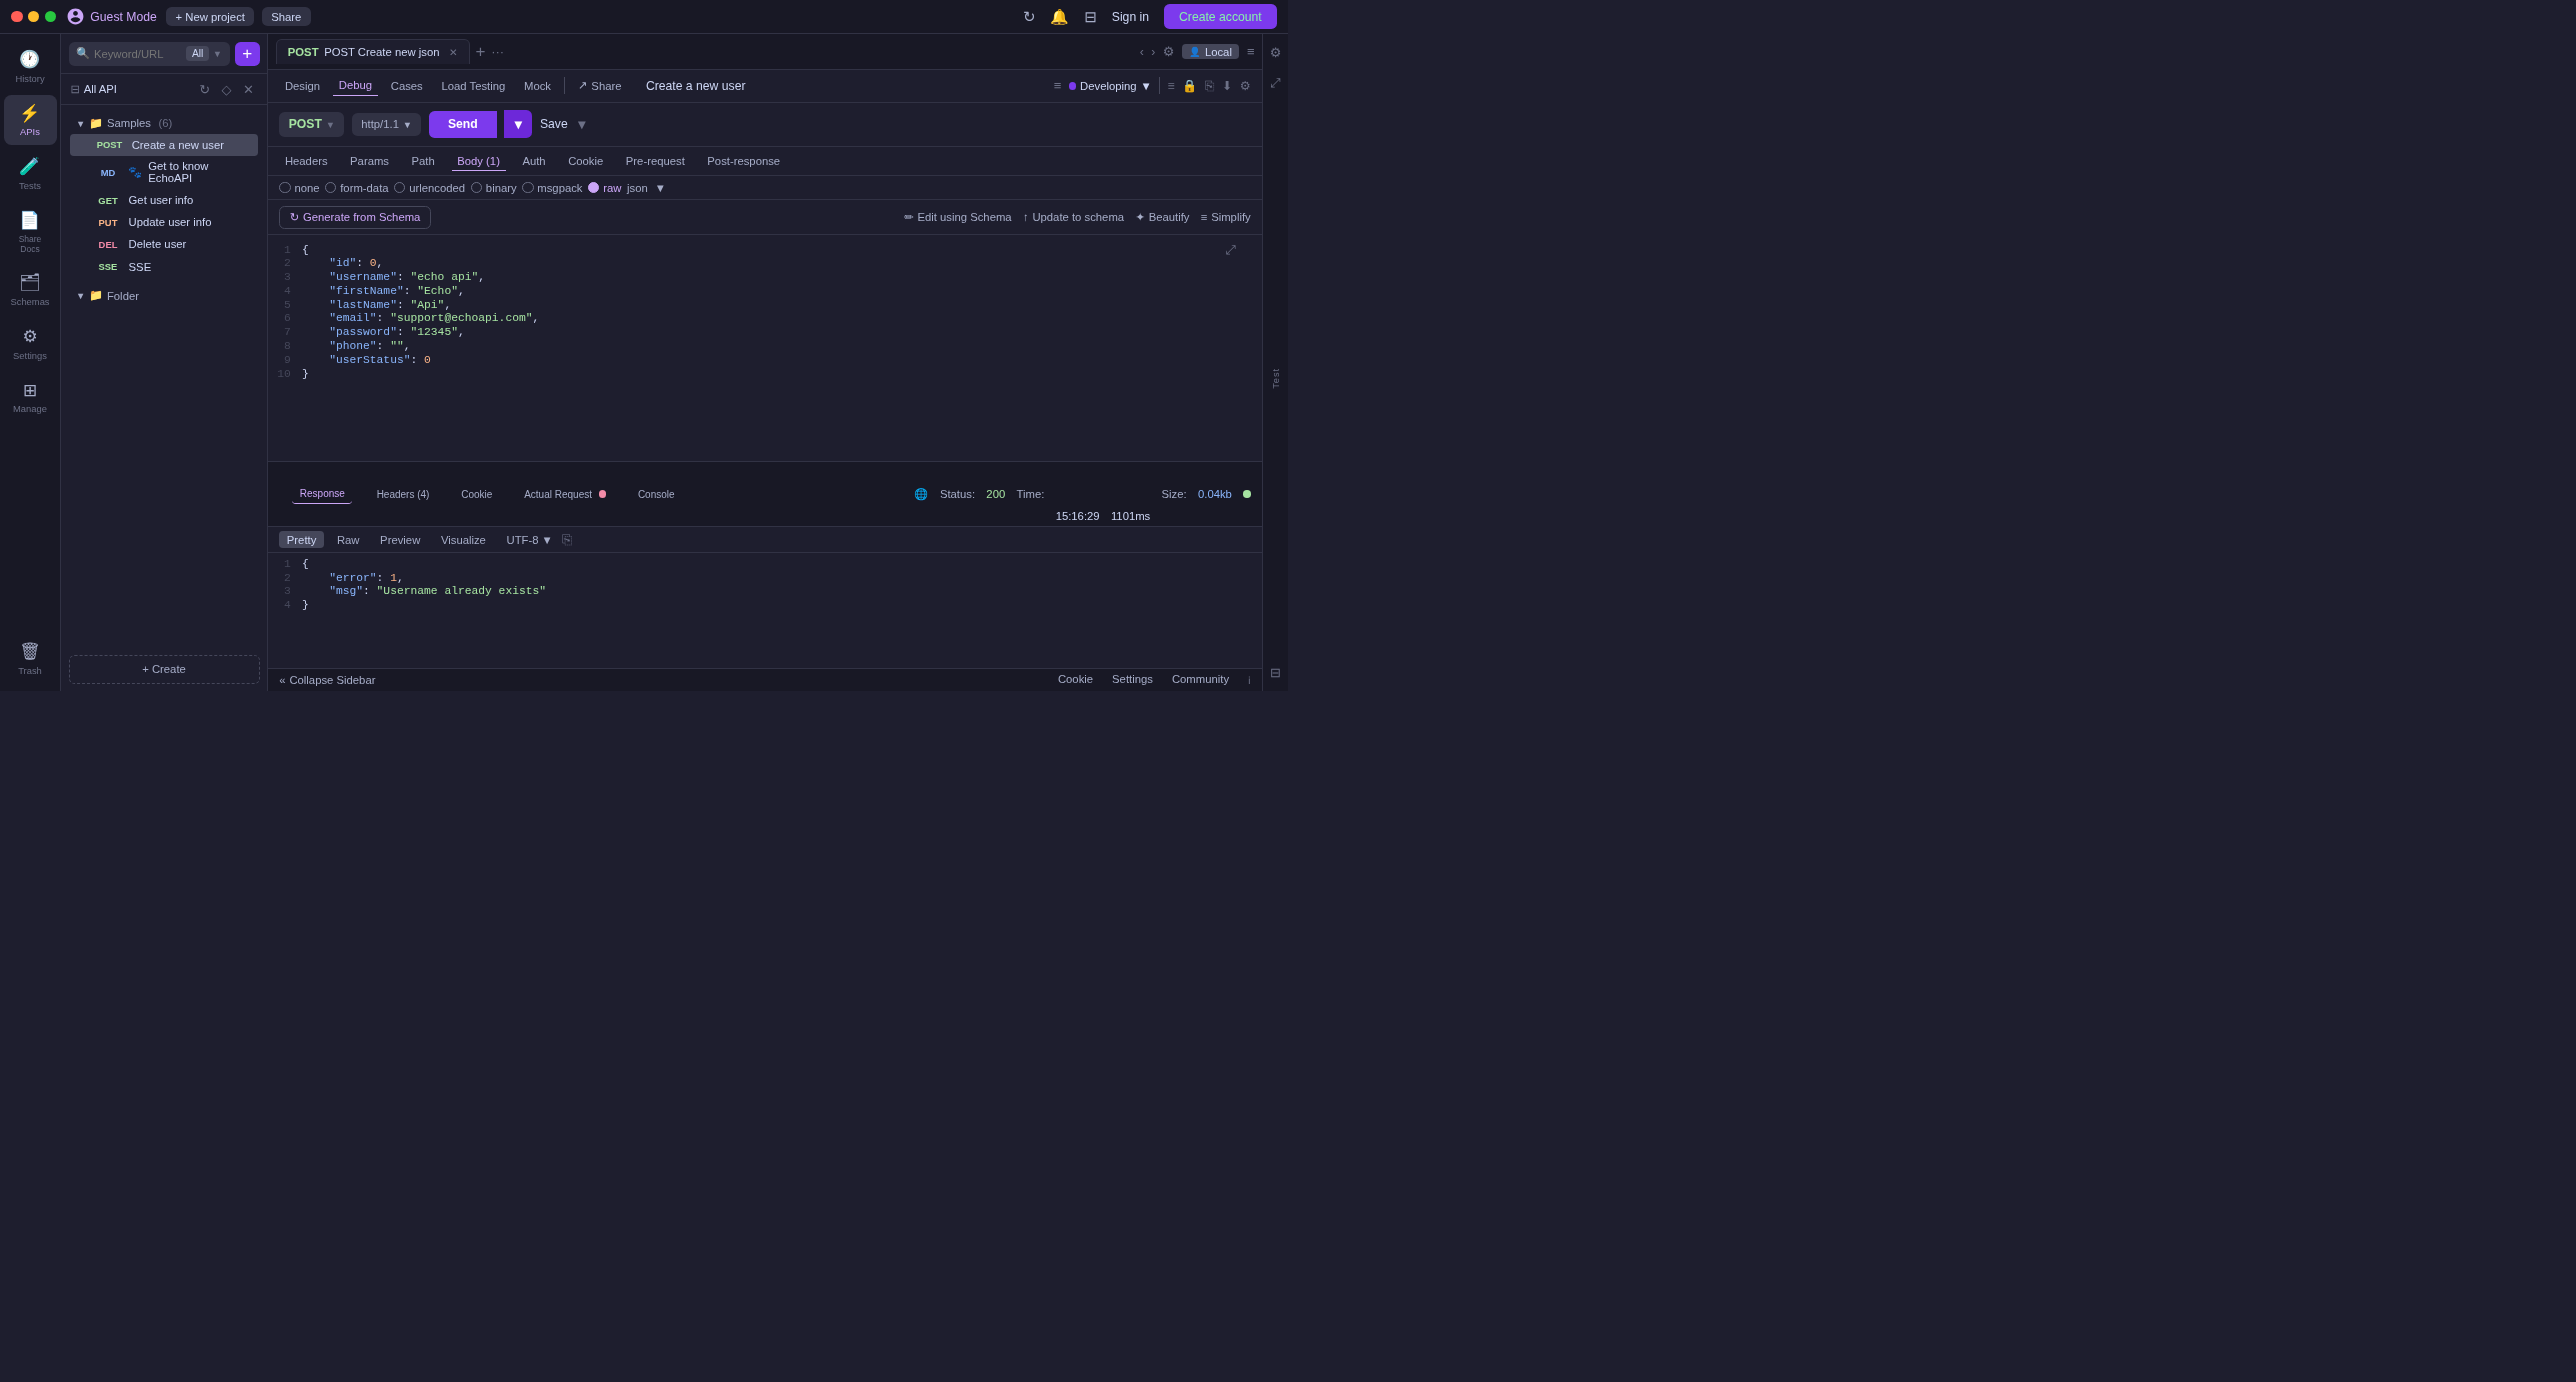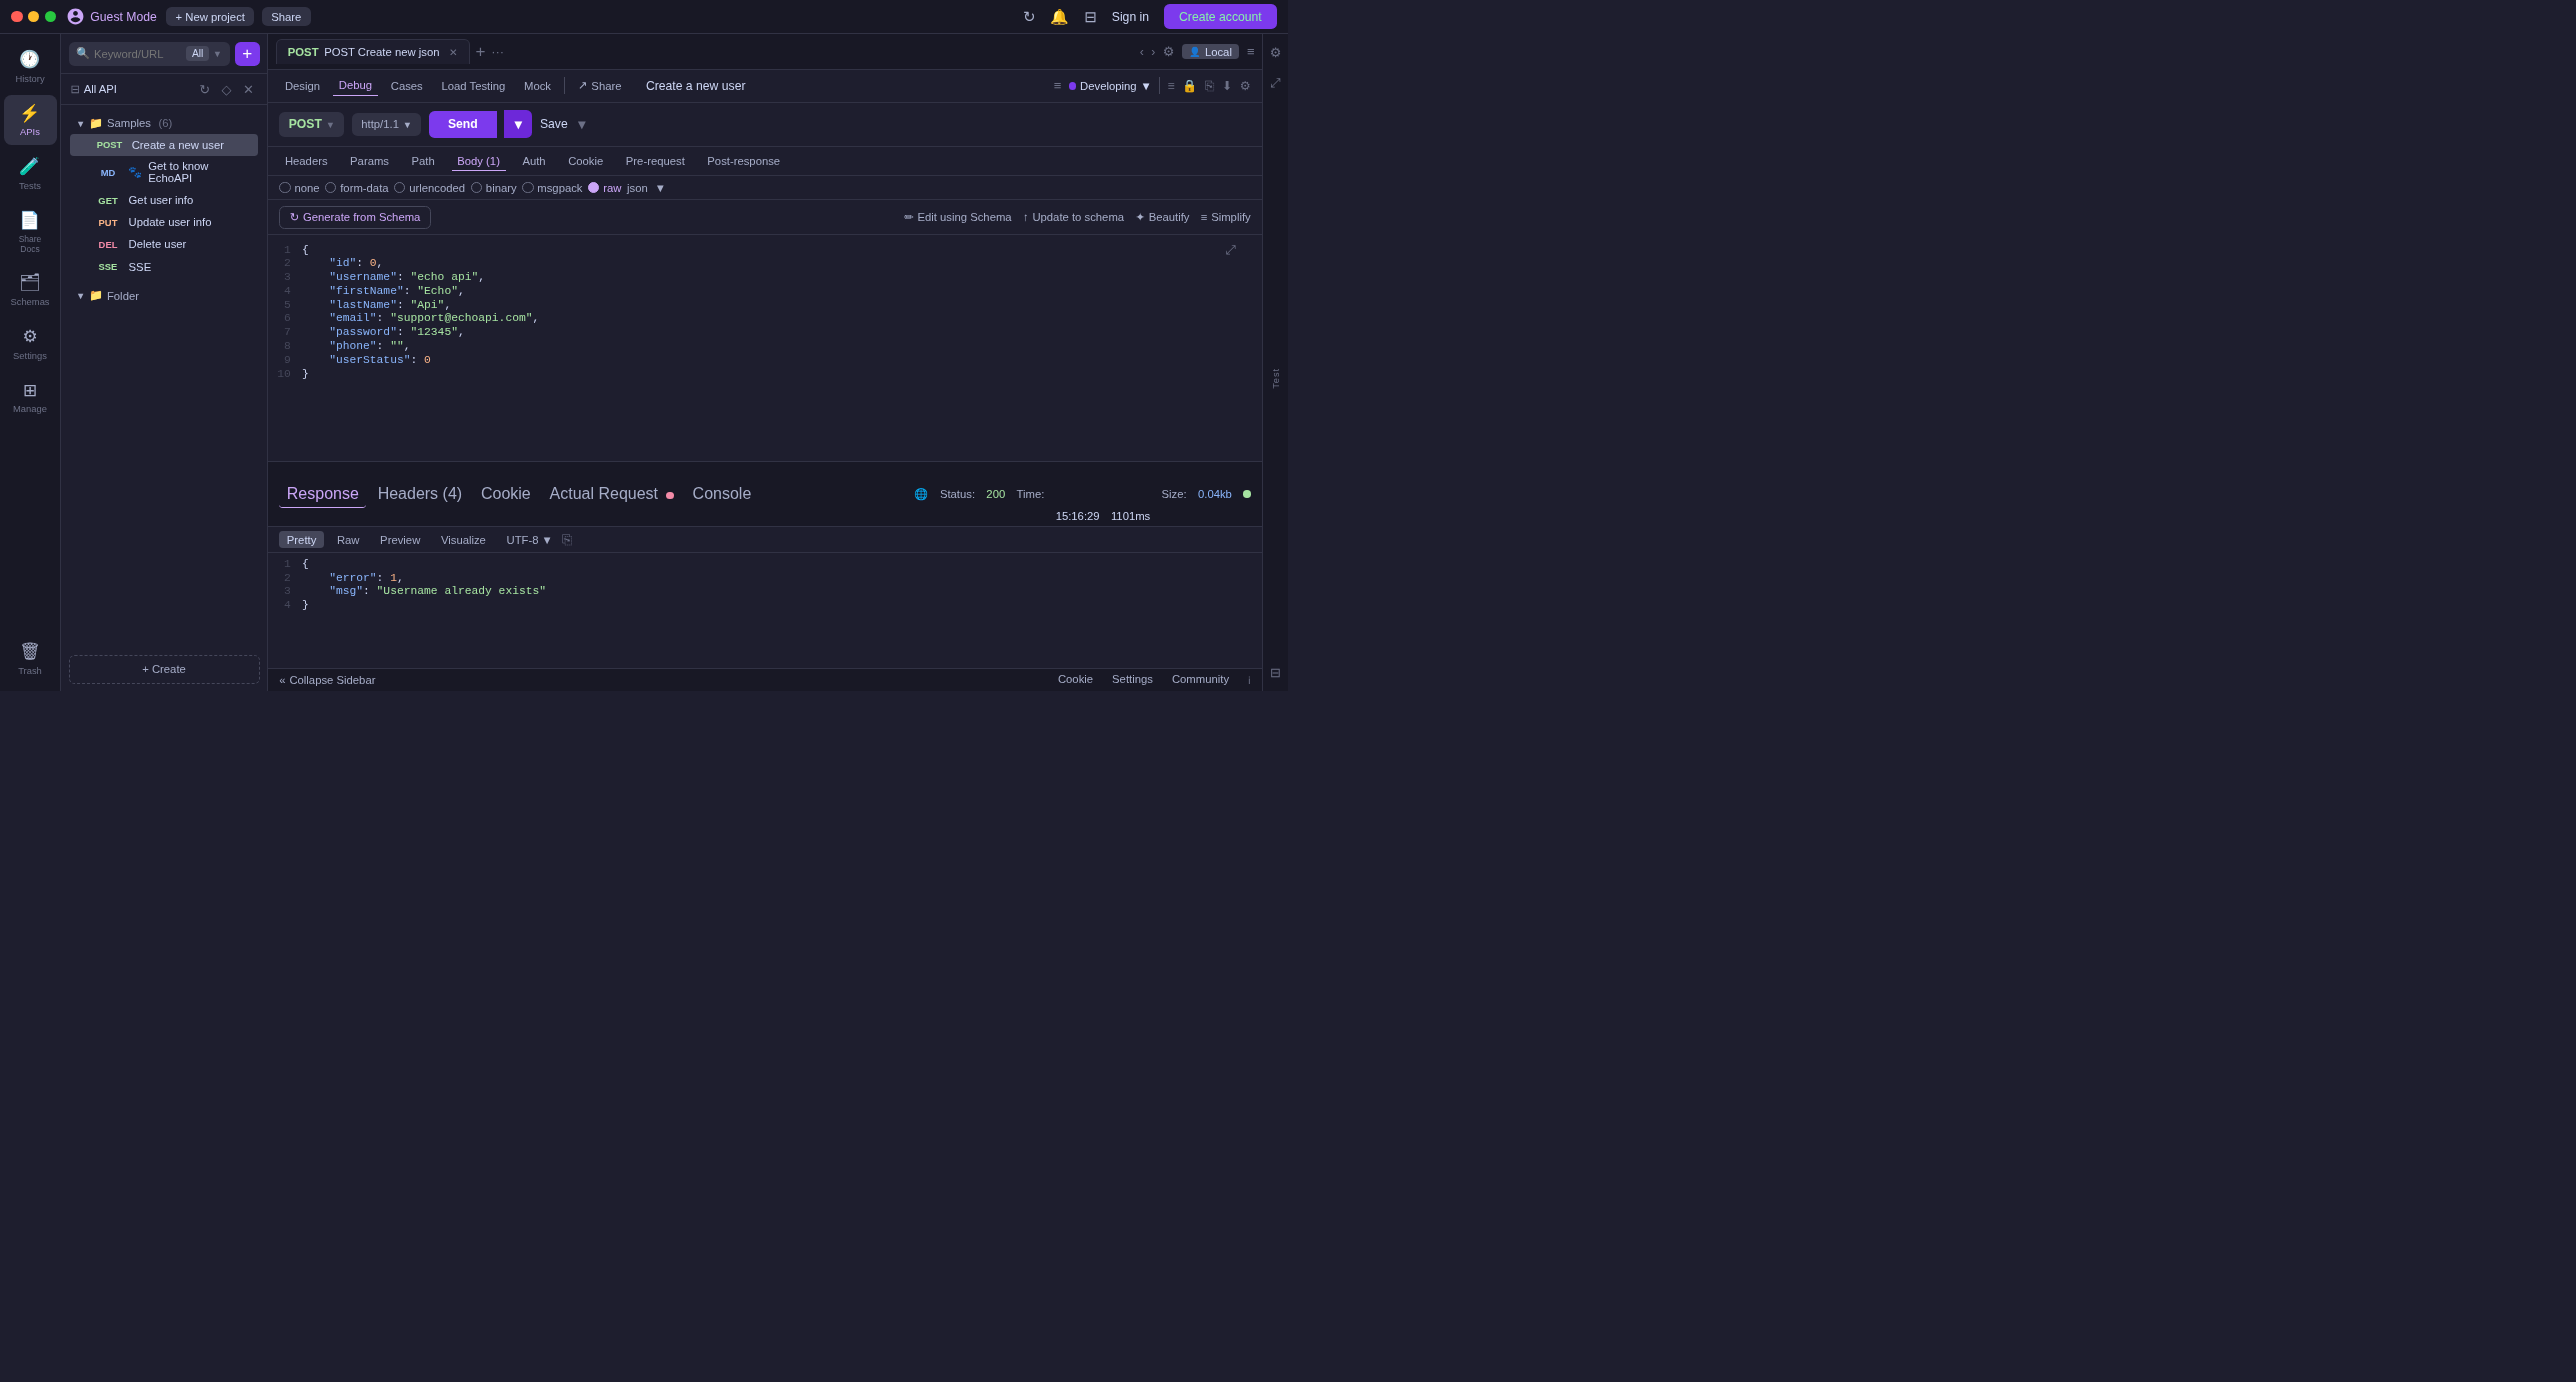--- a/index.html
+++ b/index.html
@@ -558,25 +558,26 @@
     }
     .response-tabs {
       display: flex;
       align-items: center;
       padding: 3.8px 11.3px;
       gap: 3.8px;
       border-bottom: 0.9px solid #313244;
       background: #181825;
     }
     .resp-tab {
-      font-size: 16px;
+      font-size: 10px;
       color: #a6adc8;
       padding: 3.8px 7.5px;
       cursor: pointer;
       border-radius: 3.8px;
+      margin-left: 13px;
     }
     .resp-tab.active {
       color: #cba6f7;
       border-bottom: 1.9px solid #cba6f7;
     }
     .response-status {
       margin-left: auto;
       font-size: 11.3px;
       color: #a6adc8;
       display: flex;

